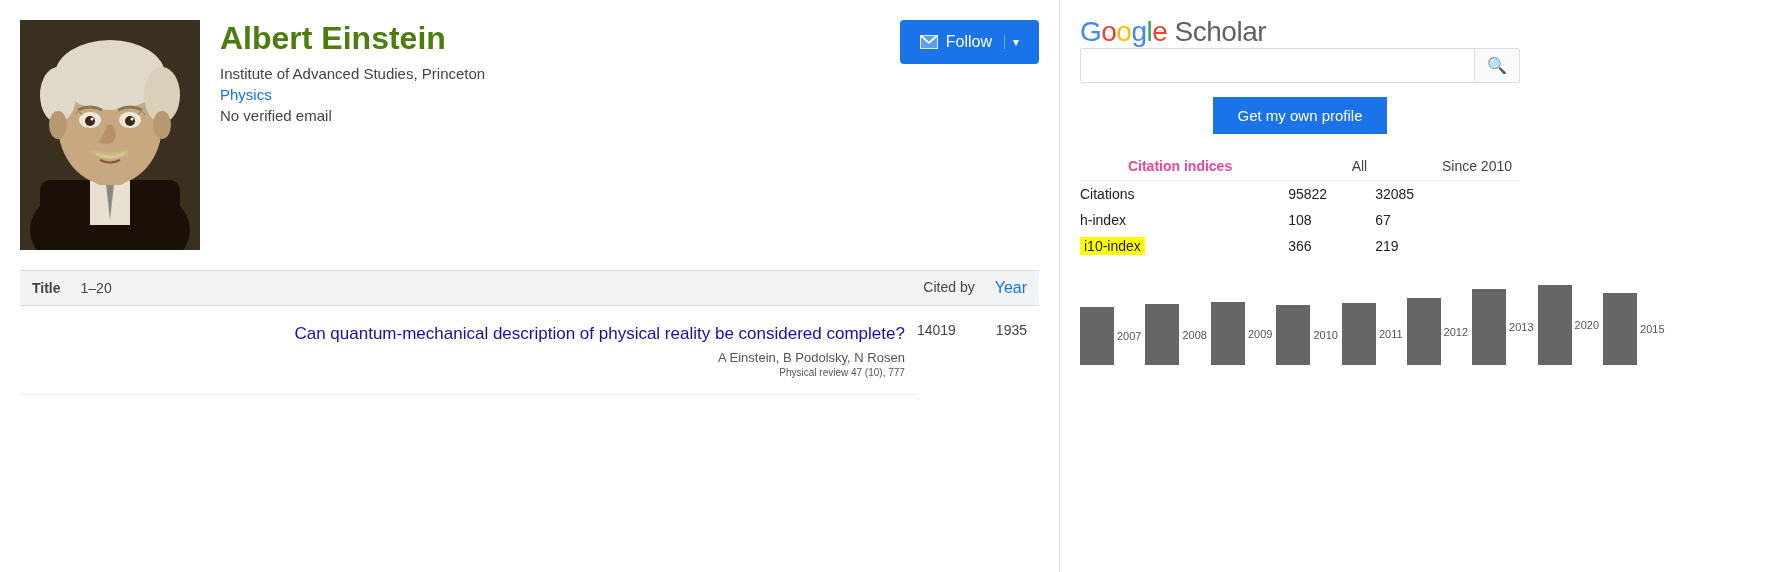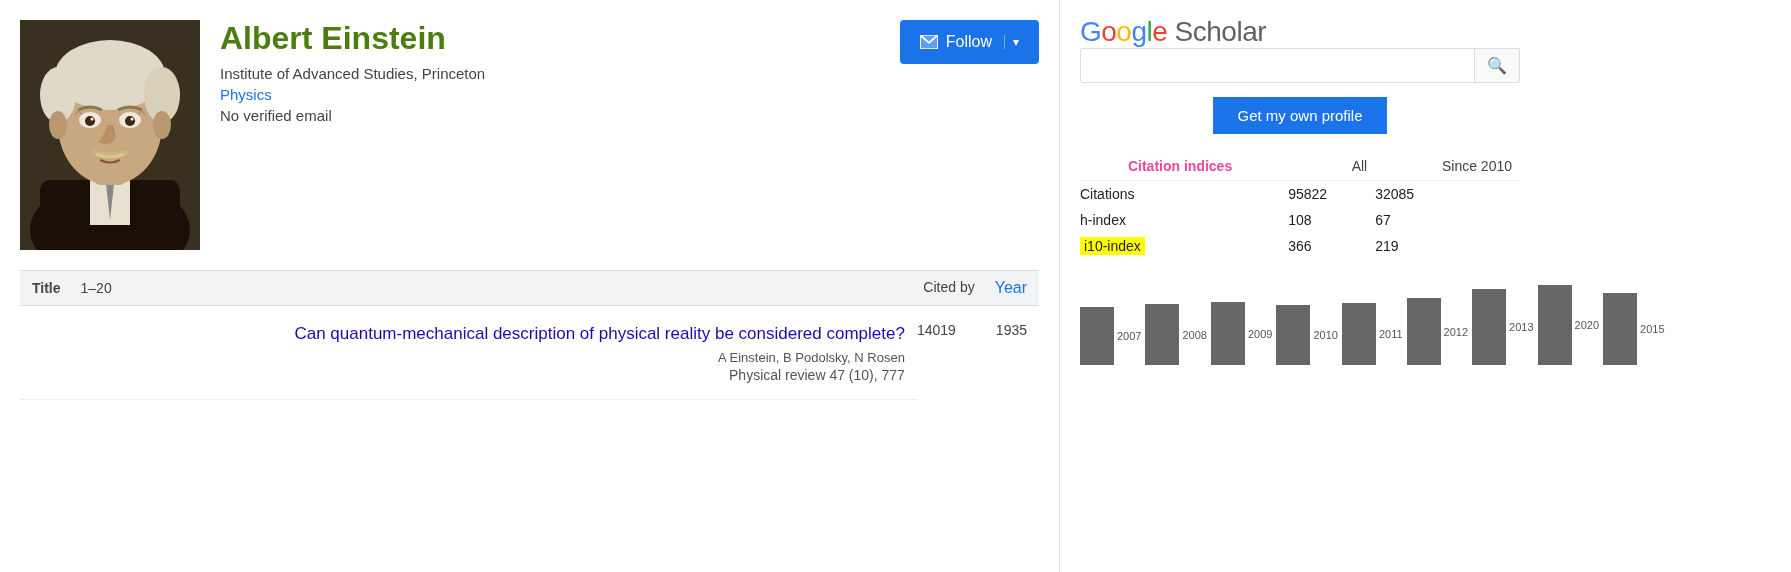--- a/index.html
+++ b/index.html
@@ -138,21 +138,21 @@
       margin-bottom: 4px;
     }
 
     .paper-authors {
       font-size: 13px;
       color: #555;
       margin-bottom: 2px;
     }
 
     .paper-journal {
-      font-size: 14px;
+      font-size: 10px;
       color: #555;
     }
 
     .paper-row {
       display: flex;
       align-items: flex-start;
     }
 
     
     .right-panel {

